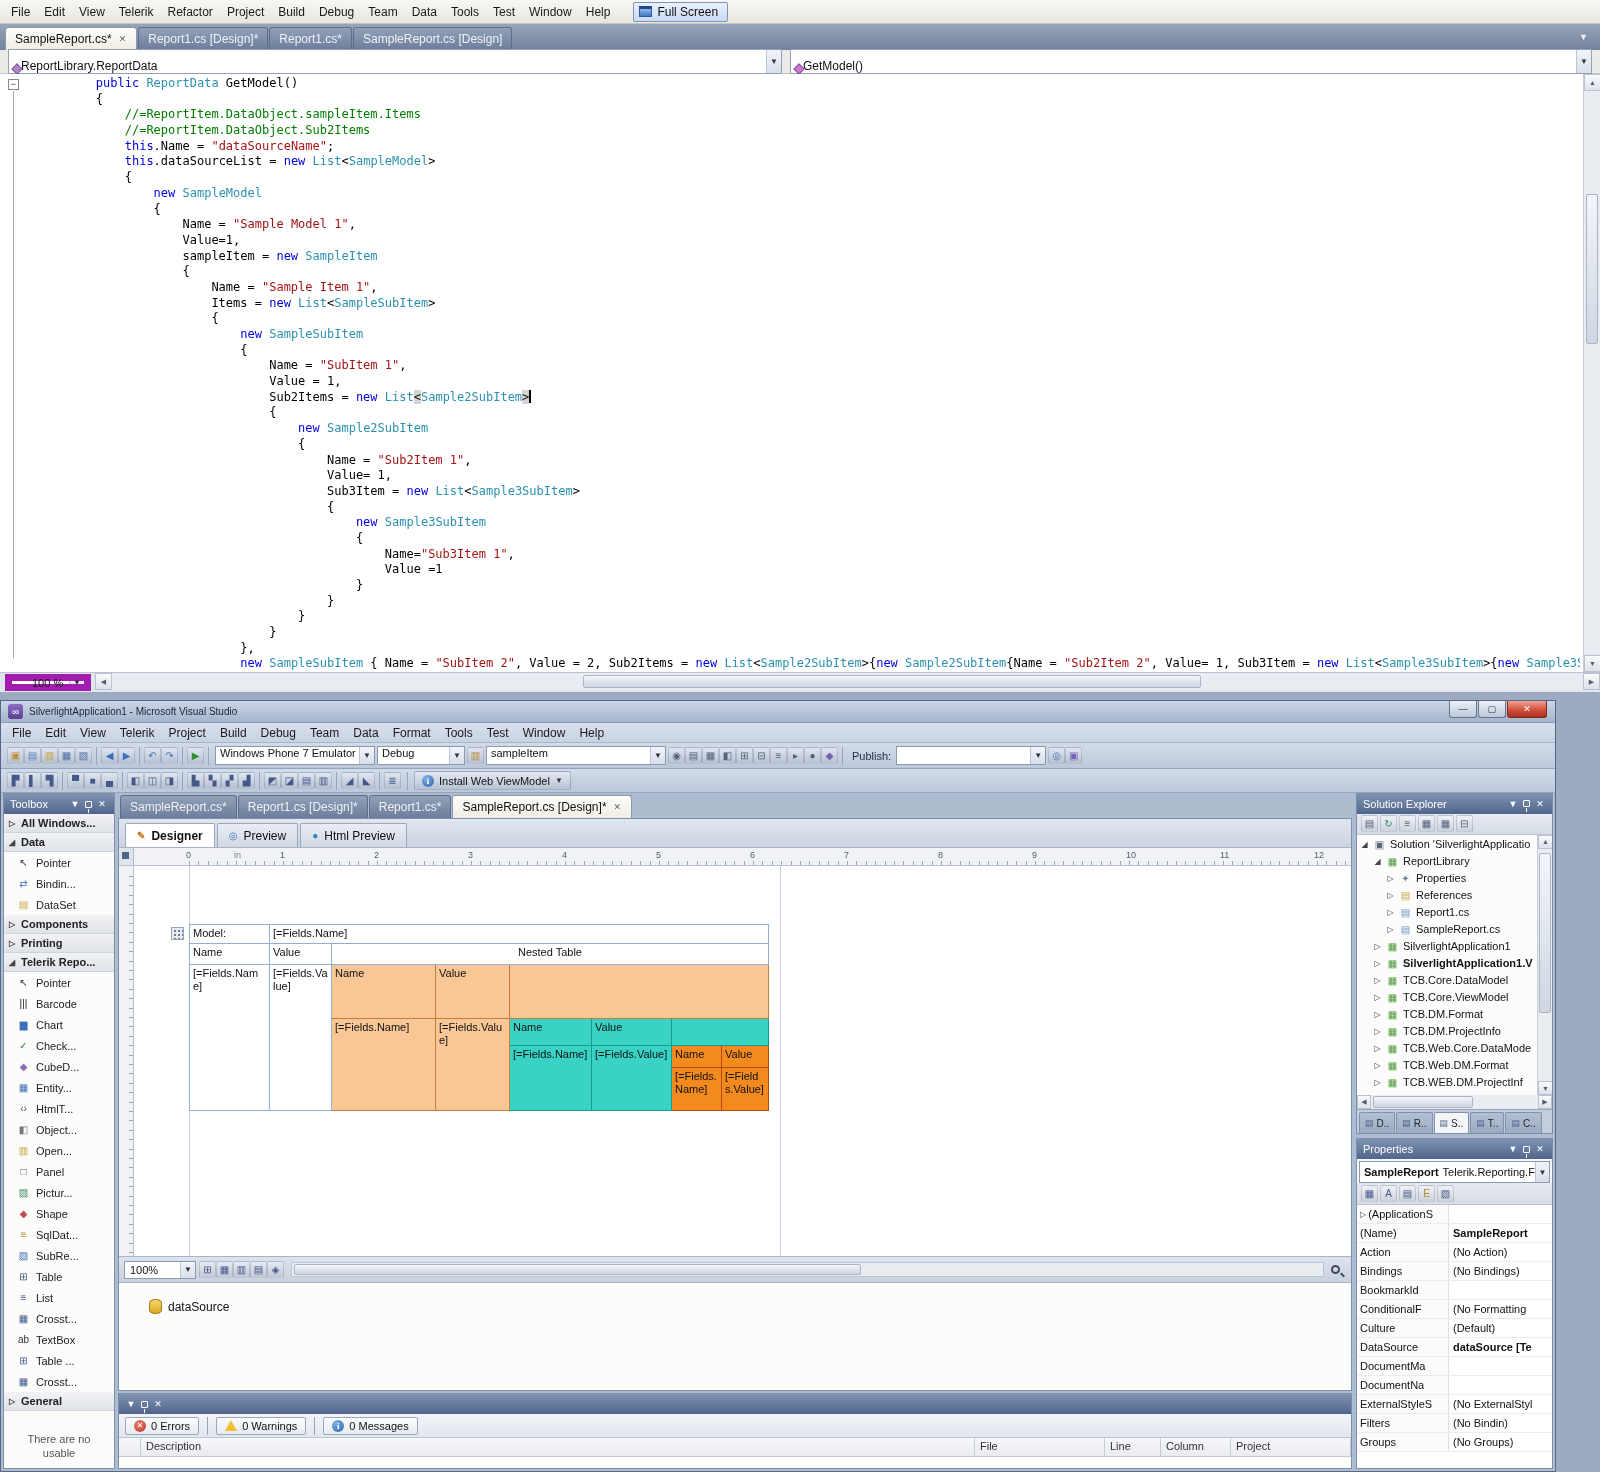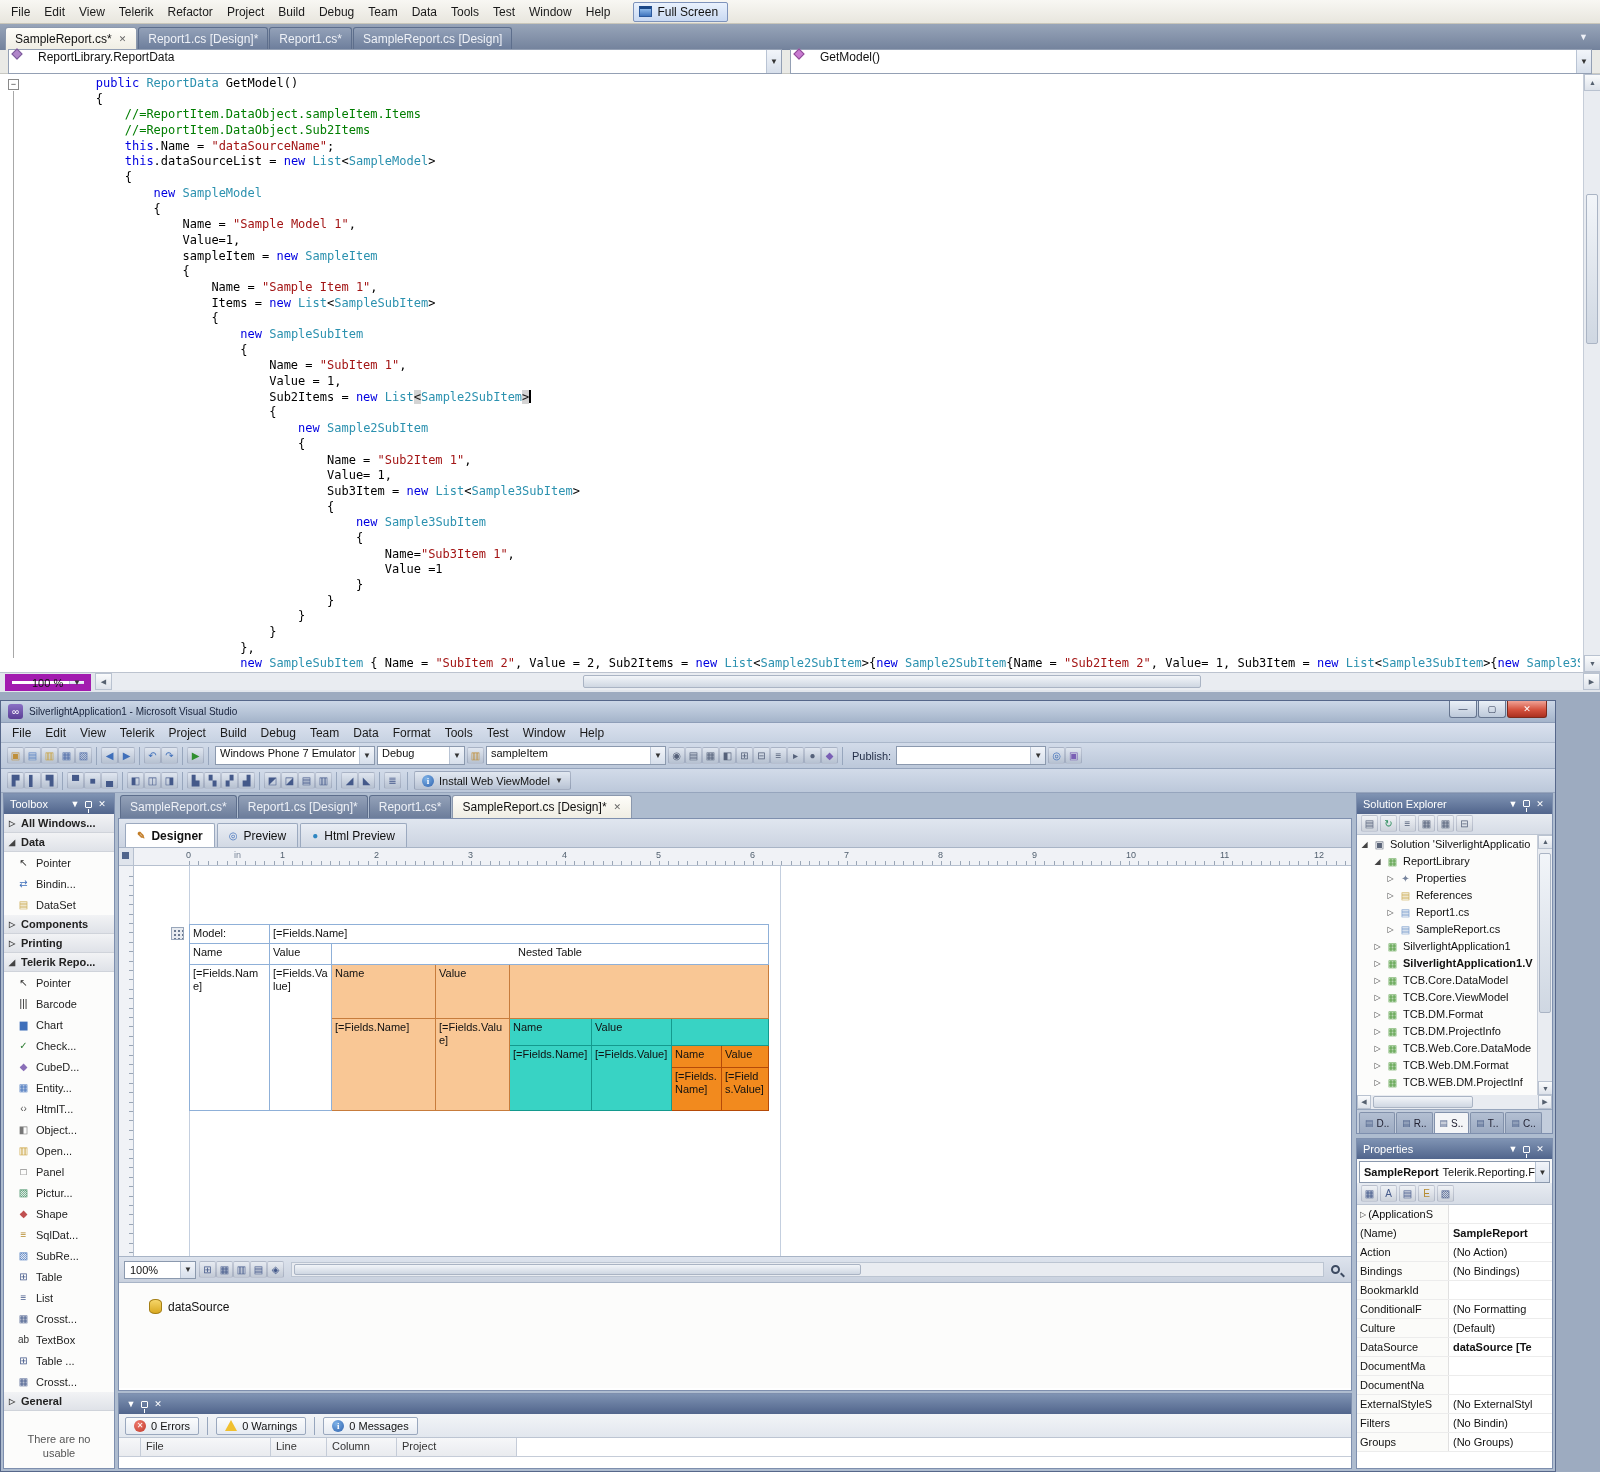--- a/index.html
+++ b/index.html
@@ -13,21 +13,21 @@
 .menu-item{padding:4px 7px;color:#1a1a1a}
 #fullscreen-btn{display:flex;align-items:center;gap:5px;margin-left:16px;border:1px solid #7e93bb;background:linear-gradient(#eaf2fd,#c9d9f2);padding:2px 9px 2px 5px;border-radius:2px}
 #fullscreen-icon{width:13px;height:11px;background:linear-gradient(#8db9ea,#3f74bd);border:1px solid #2c5a9e;border-top:3px solid #1d4886;display:inline-block}
 #ed-tabstrip{position:absolute;left:0;top:24px;right:0;height:26px;background:linear-gradient(#98a5b9,#73829c);display:flex;align-items:flex-end;padding-left:5px}
 .doc-tab{height:23px;display:flex;align-items:center;gap:6px;padding:0 9px;font-size:12px;margin-right:1px;border-radius:3px 3px 0 0;background:linear-gradient(#93a1b8,#6c7d9b);color:#eef1f7;border:1px solid #5d6e8c;border-bottom:none;white-space:nowrap}
 .doc-tab.active{background:linear-gradient(#fefdf9,#efede3);color:#111;border-color:#8b98ad}
 .tab-close{font-size:9px;color:#666;padding:0 1px}
 .doc-tab:not(.active) .tab-close{color:#dfe4ec}
 .tabstrip-chevron{margin-left:auto;margin-right:12px;align-self:center;color:#eef1f7;font-size:9px}
 #ed-navbar{position:absolute;left:0;top:50px;right:0;height:24px;background:#eaeae6;border-bottom:1px solid #c8c8c2;display:flex;align-items:center;gap:8px;padding:0 8px}
-.navcombo{height:25px;background:#fff;border:1px solid #94a0b4;display:flex;align-items:flex-start;gap:17px;padding-left:4px}
+.navcombo{height:25px;background:#fff;border:1px solid #94a0b4;display:flex;align-items:flex-end;gap:0;padding-left:4px}
 .combo-arrow{margin-left:auto;width:15px;align-self:stretch;display:flex;align-items:center;justify-content:center;background:linear-gradient(#f2f5fa,#d7dfeb);border-left:1px solid #b9c4d4;font-size:8px;color:#333}
 .diamond{width:8px;height:8px;transform:rotate(45deg);display:inline-block}
 #ed-code{position:absolute;left:0;top:74px;right:0;height:598px;background:#fff;overflow:hidden}
 #ed-gutter{position:absolute;left:0;top:0;width:30px;bottom:0;background:#fff}
 #fold-box{position:absolute;left:8px;top:5px;width:11px;height:11px;border:1px solid #8a8a8a;background:#fff;font-size:9px;line-height:9px;text-align:center;color:#333}
 #fold-line{position:absolute;left:13px;top:17px;bottom:14px;width:1px;background:#a8a8a8}
 #code-lines{position:absolute;left:38px;top:2px;right:20px;bottom:0;font-family:"DejaVu Sans Mono",monospace;font-size:12px;line-height:15.68px;white-space:pre;overflow:hidden}
 .tok-k{color:#0000e0}.tok-t{color:#2b91af}.tok-s{color:#a31515}.tok-c{color:#007d00}.tok-p{color:#000}
 .tok-m{background:#d4d4d4}
 .caret{display:inline-block;width:1.5px;height:13px;background:#000;vertical-align:-2px}
@@ -624,20 +624,21 @@
             <span id="warnings-label">0 Warnings</span>
           </div>
           <span class="tsep"></span>
           <div class="el-btn">
             <span class="info-circle">i</span>
             <span id="messages-label">0 Messages</span>
           </div>
         </div>
         <div id="el-cols">
             <div class="el-col el-col-icon"></div>
+            <div class="el-col" style="flex: 1 1 0%;">Description</div>
             <div class="el-col" style="width: 130px;">File</div>
             <div class="el-col" style="width: 56px;">Line</div>
             <div class="el-col" style="width: 70px;">Column</div>
             <div class="el-col" style="width: 120px;">Project</div>
           </div>
         <div id="el-body"></div>
       </div>
     </div>
 
     <div id="right-col">

